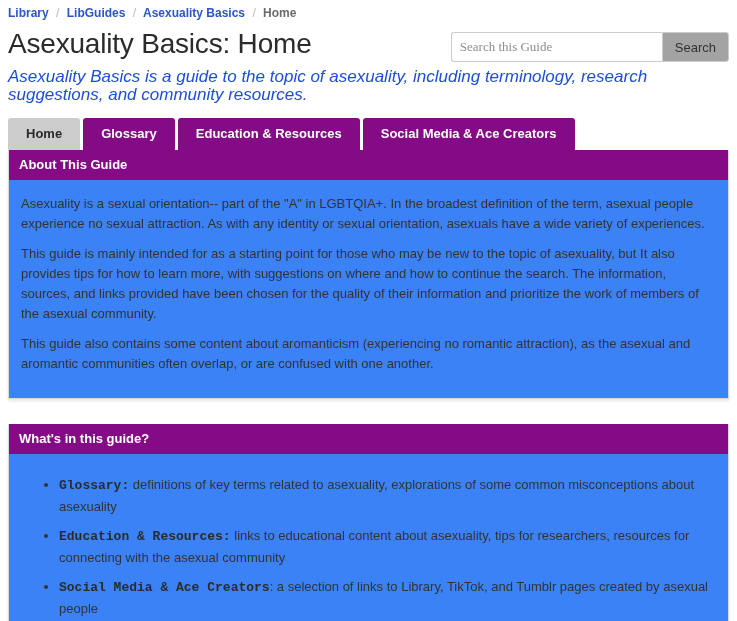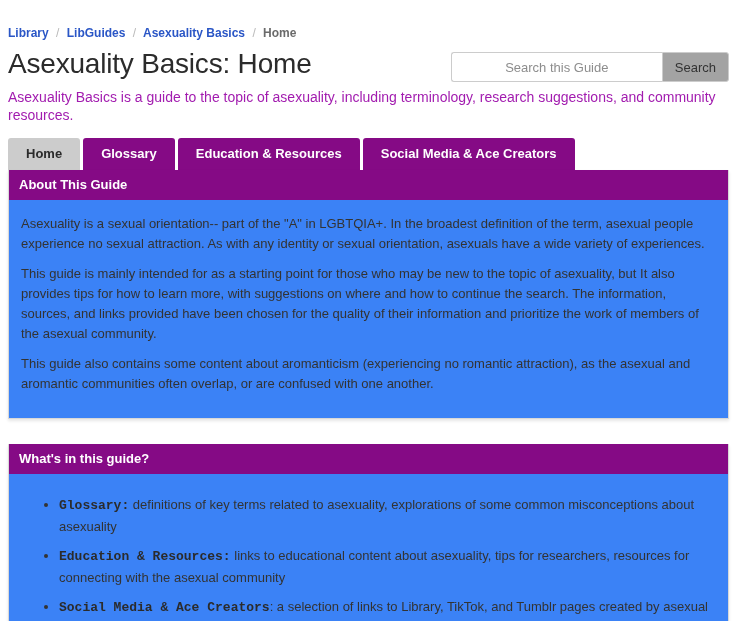--- a/index.html
+++ b/index.html
@@ -21,21 +21,20 @@
     flex-direction: column;
   }
 
   
   .breadcrumb {
     padding: 5px 8px 2px 8px;
     font-size: 12px;
     font-weight: bold;
     line-height: 16px;
     white-space: nowrap;
-    margin-top: 20px;
   }
   .breadcrumb a {
     color: #2a56c6;
     text-decoration: none;
   }
   .breadcrumb .crumb-current {
     color: #6b6b6b;
     font-weight: bold;
   }
   .breadcrumb .sep {
@@ -65,46 +64,46 @@
     height: 30px;
   }
   .search-input {
     width: 211px;
     height: 30px;
     border: 1px solid #ccc;
     border-right: none;
     border-radius: 3px 0 0 3px;
     padding: 0 8px;
     font-size: 13px;
-    font-family: Liberation Sans, sans-serif;
+    font-family: Liberation Serif, serif;
     color: #333;
     background: #fff;
     outline: none;
-    text-align: center;
   }
   .search-input::placeholder { color: #8d8d8d; }
   .search-btn {
     height: 30px;
     padding: 0 12px;
     border: 1px solid #ccc;
     border-radius: 0 3px 3px 0;
     background: #a3a3a3;
     font-size: 13px;
     font-family: "Liberation Sans", sans-serif;
     color: #333;
     cursor: pointer;
     text-align: center;
   }
 
   
   .intro {
     padding: 6px 8px 0 8px;
-    font-size: 14px;
+    font-size: 17px;
     line-height: 18px;
-    color: #a21caf;
+    color: #1d4ed8;
+    font-style: italic;
   }
 
   
   .tabs {
     display: flex;
     padding: 14px 8px 0 8px;
     gap: 3px;
     align-items: flex-end;
   }
   .tab {

